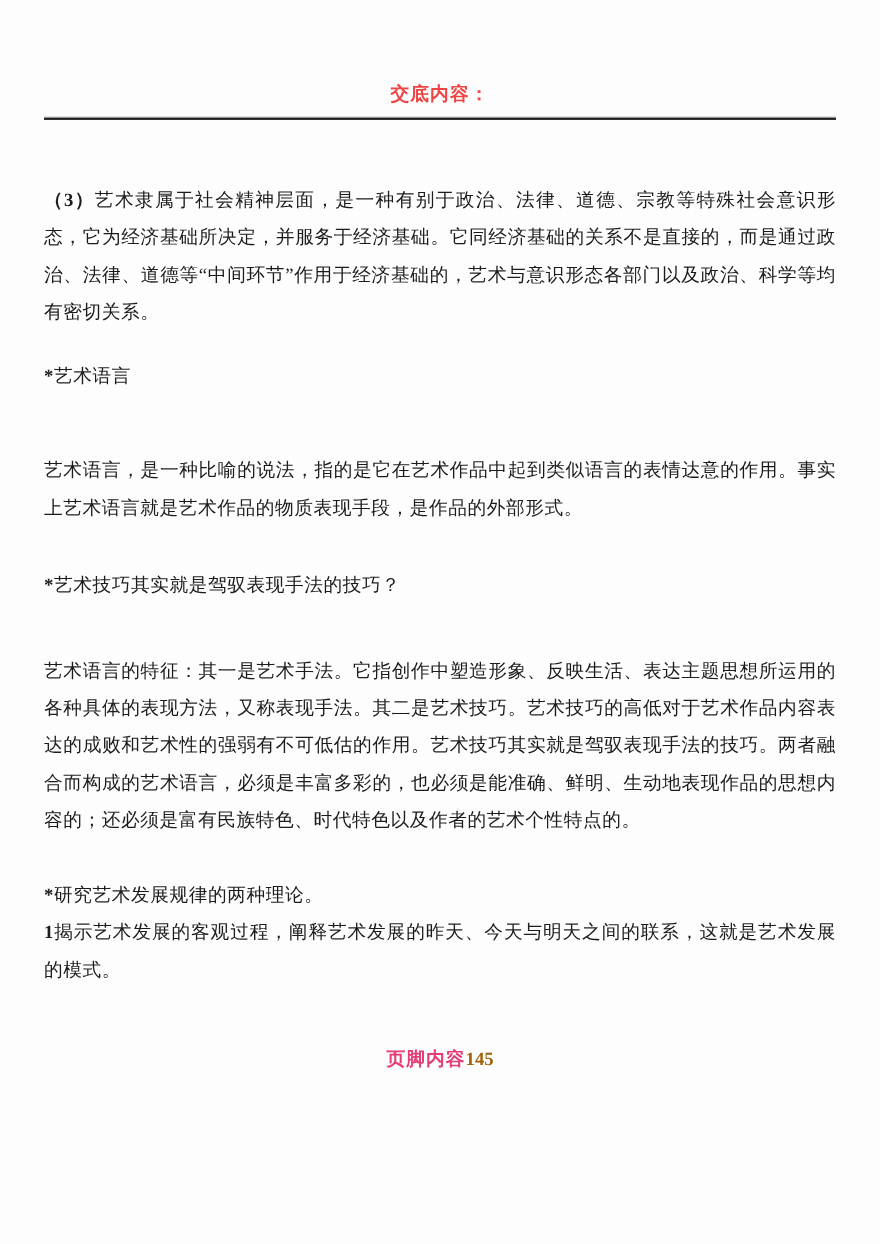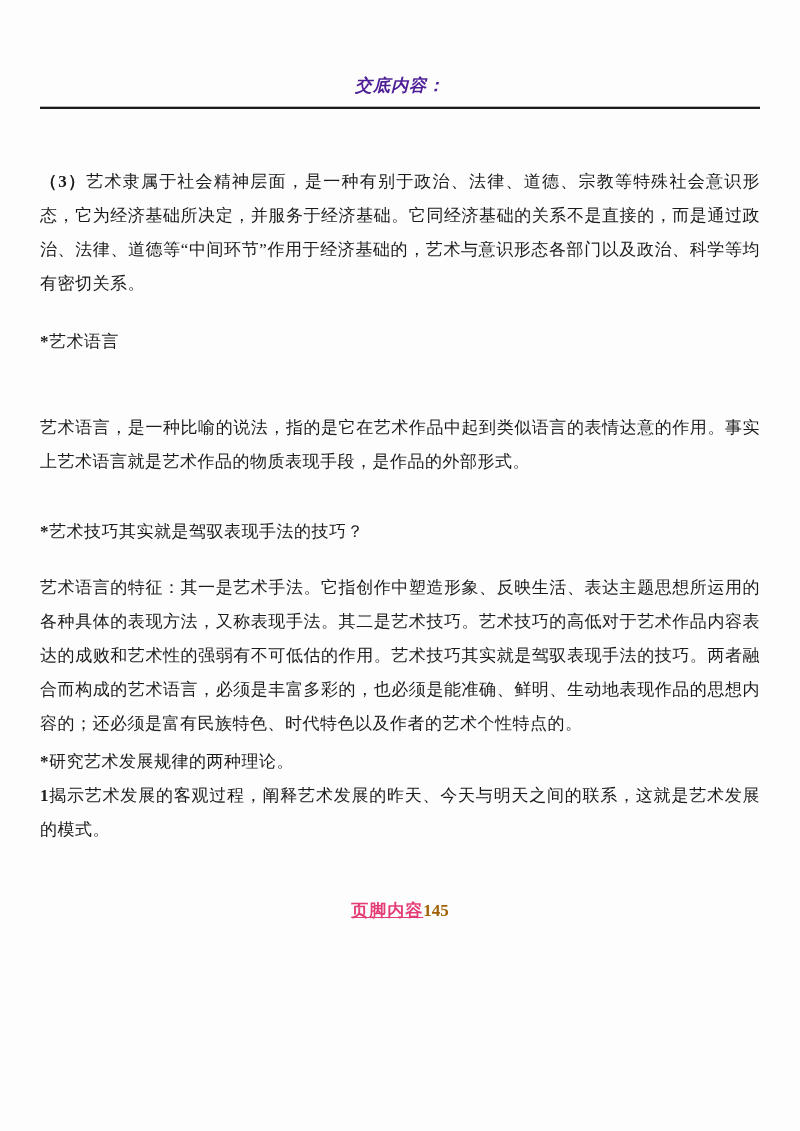--- a/index.html
+++ b/index.html
@@ -18,53 +18,52 @@
     background: #fdfdfd;
     padding: 0 40px;
   }
   .doc-header {
     padding-top: 74px;
     text-align: center;
   }
   .doc-header .title {
     font-size: 17px;
     font-weight: bold;
-    color: #4c1d95;
+    color: #ef4444;
     letter-spacing: 1px;
-    font-style: italic;
   }
   .header-rule {
     margin-top: 9px;
     height: 0;
     border-top: 1px solid #b5b5b5;
     border-bottom: 2px solid #1c1c1c;
   }
   .doc-body {
     font-size: 17px;
     line-height: 34px;
     letter-spacing: 0.5px;
     text-align: justify;
   }
   .para { text-align: justify; }
   .para .pfx { font-weight: bold; }
   .p1 { margin-top: 56px; }
   .p2 { margin-top: 24px; }
   .p3 { margin-top: 52px; }
   .p4 { margin-top: 36px; }
-  .p5 { margin-top: 22px; }
-  .p6 { margin-top: 4px; }
+  .p5 { margin-top: 46px; font-family: Liberation Mono, monospace; }
+  .p6 { margin-top: 32px; }
   .p7 { }
   .p8 { margin-top: 50px; }
   .doc-footer {
     margin-top: 52px;
     text-align: center;
     font-size: 17px;
     font-weight: bold;
   }
-  .doc-footer .footer-label { color: #e43c77; letter-spacing: 1px; text-decoration: underline; }
+  .doc-footer .footer-label { color: #e43c77; letter-spacing: 1px; }
   .doc-footer .page-number { color: #a16207; }
 </style>
 </head>
 <body>
 
 <div class="page">
 
   <div class="doc-header">
     <div class="title">交底内容：</div>
   </div>

